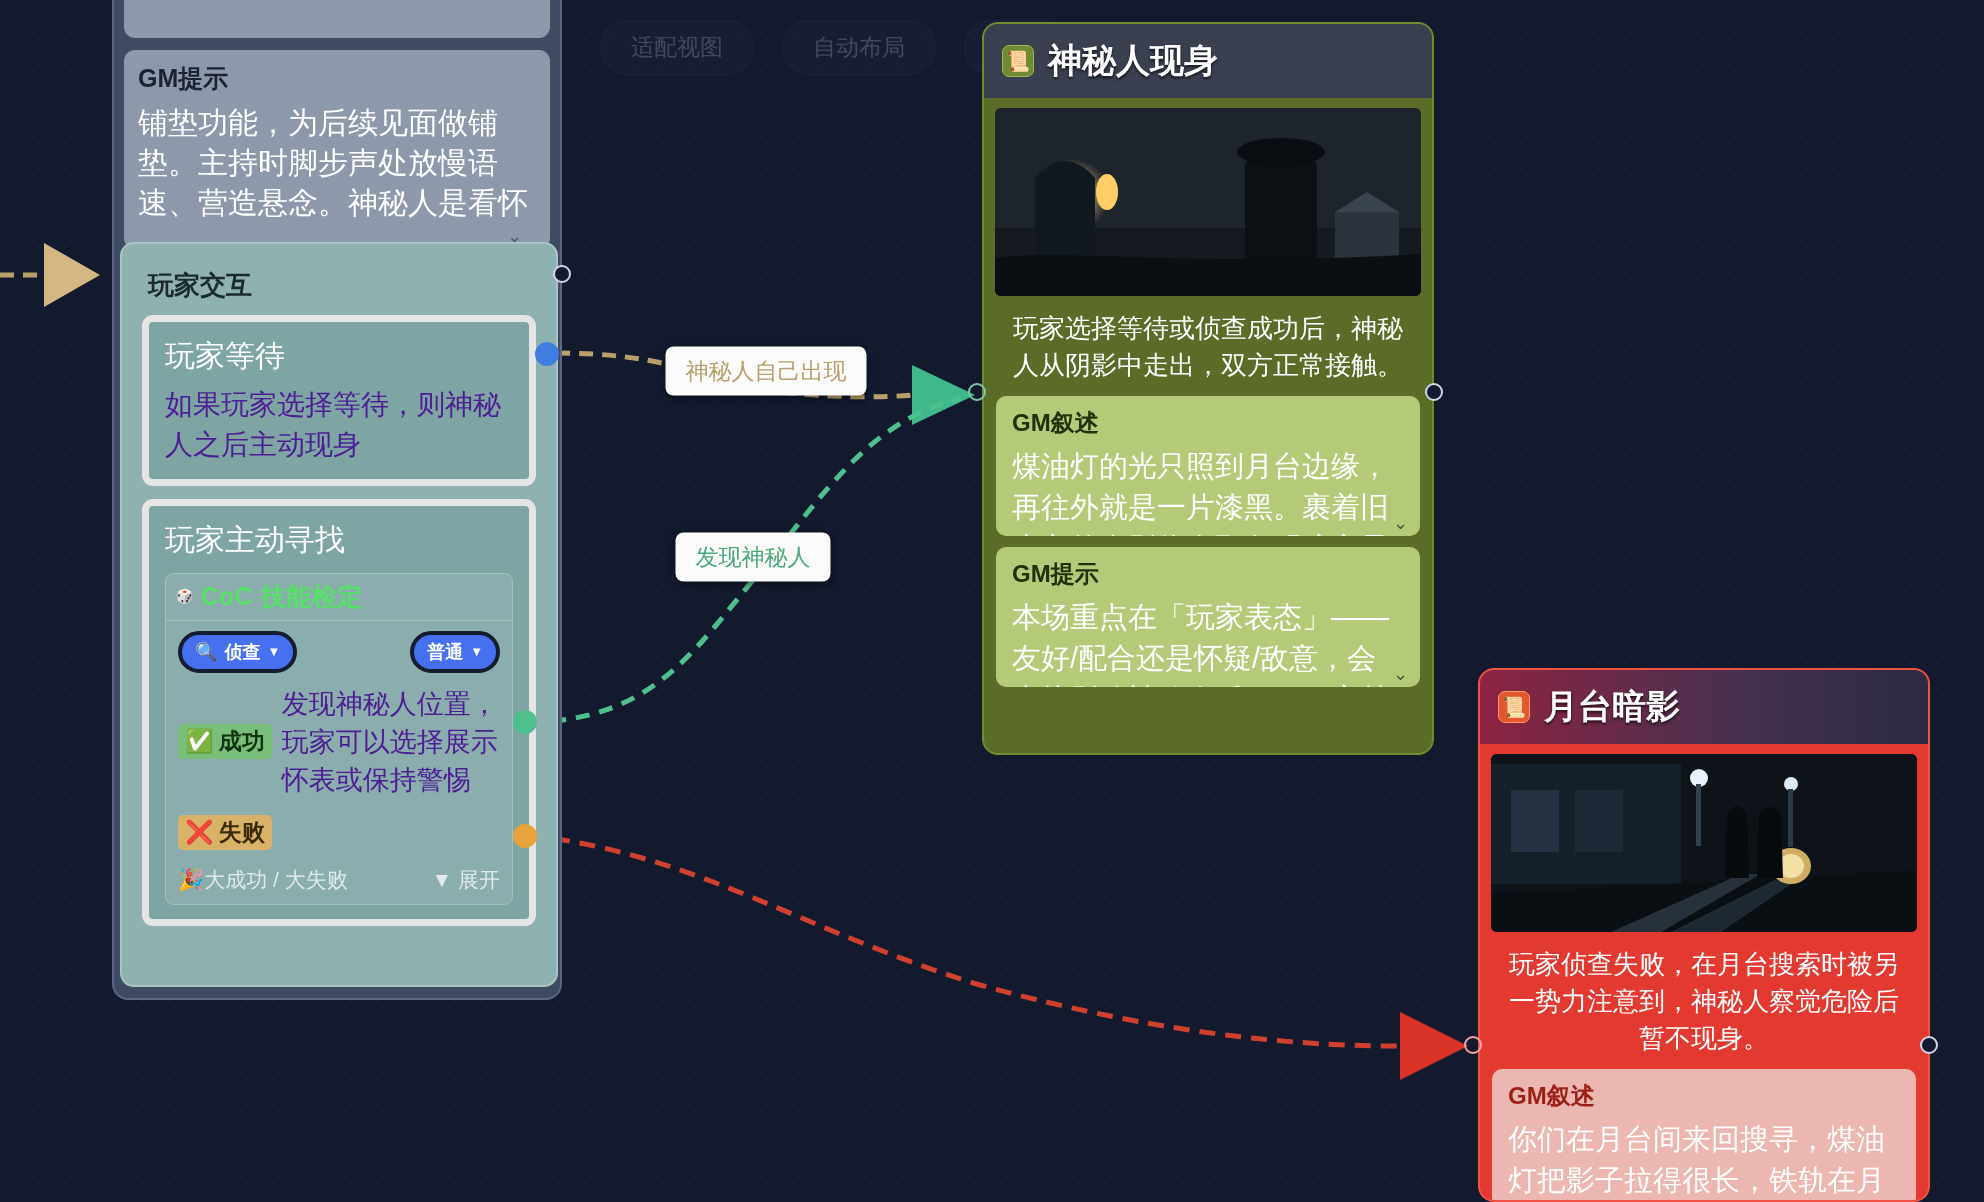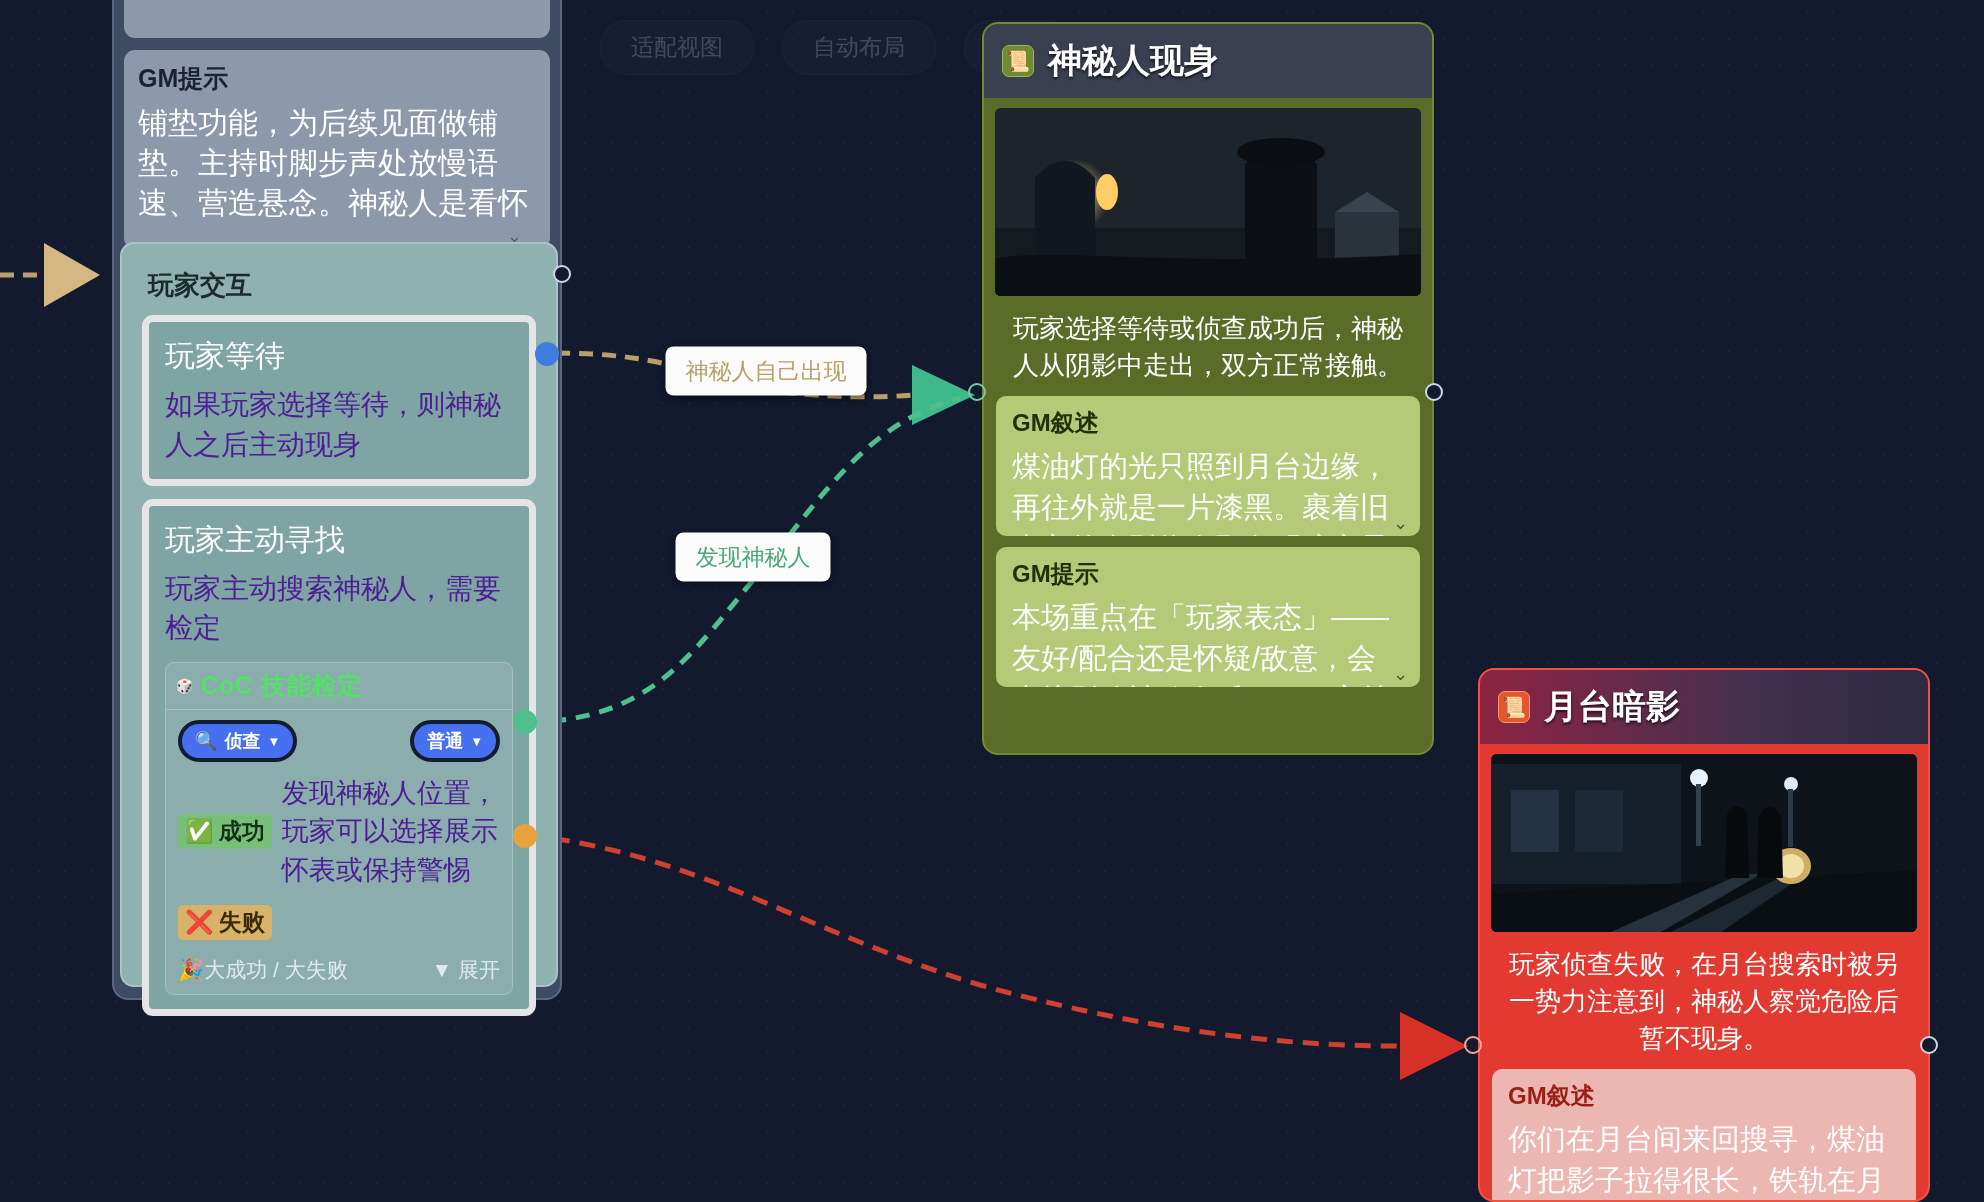--- a/index.html
+++ b/index.html
@@ -187,21 +187,20 @@
   <div id="grp-teal">
     <div class="grp-title">玩家交互</div>
 
     <div class="card-teal">
       <div class="c-title">玩家等待</div>
       <div class="c-body">如果玩家选择等待，则神秘人之后主动现身</div>
     </div>
 
     <div class="card-teal">
       <div class="c-title">玩家主动寻找</div>
-      <div class="c-body">玩家主动搜索神秘人，需要检定</div>
 
       <div class="check">
         <div class="check-head">
           <span style="font-size:14px;">🎲</span>
           <span class="ct">CoC 技能检定</span>
         </div>
 
         <div class="check-row">
           <span class="pill">
             <span>🔍</span>

